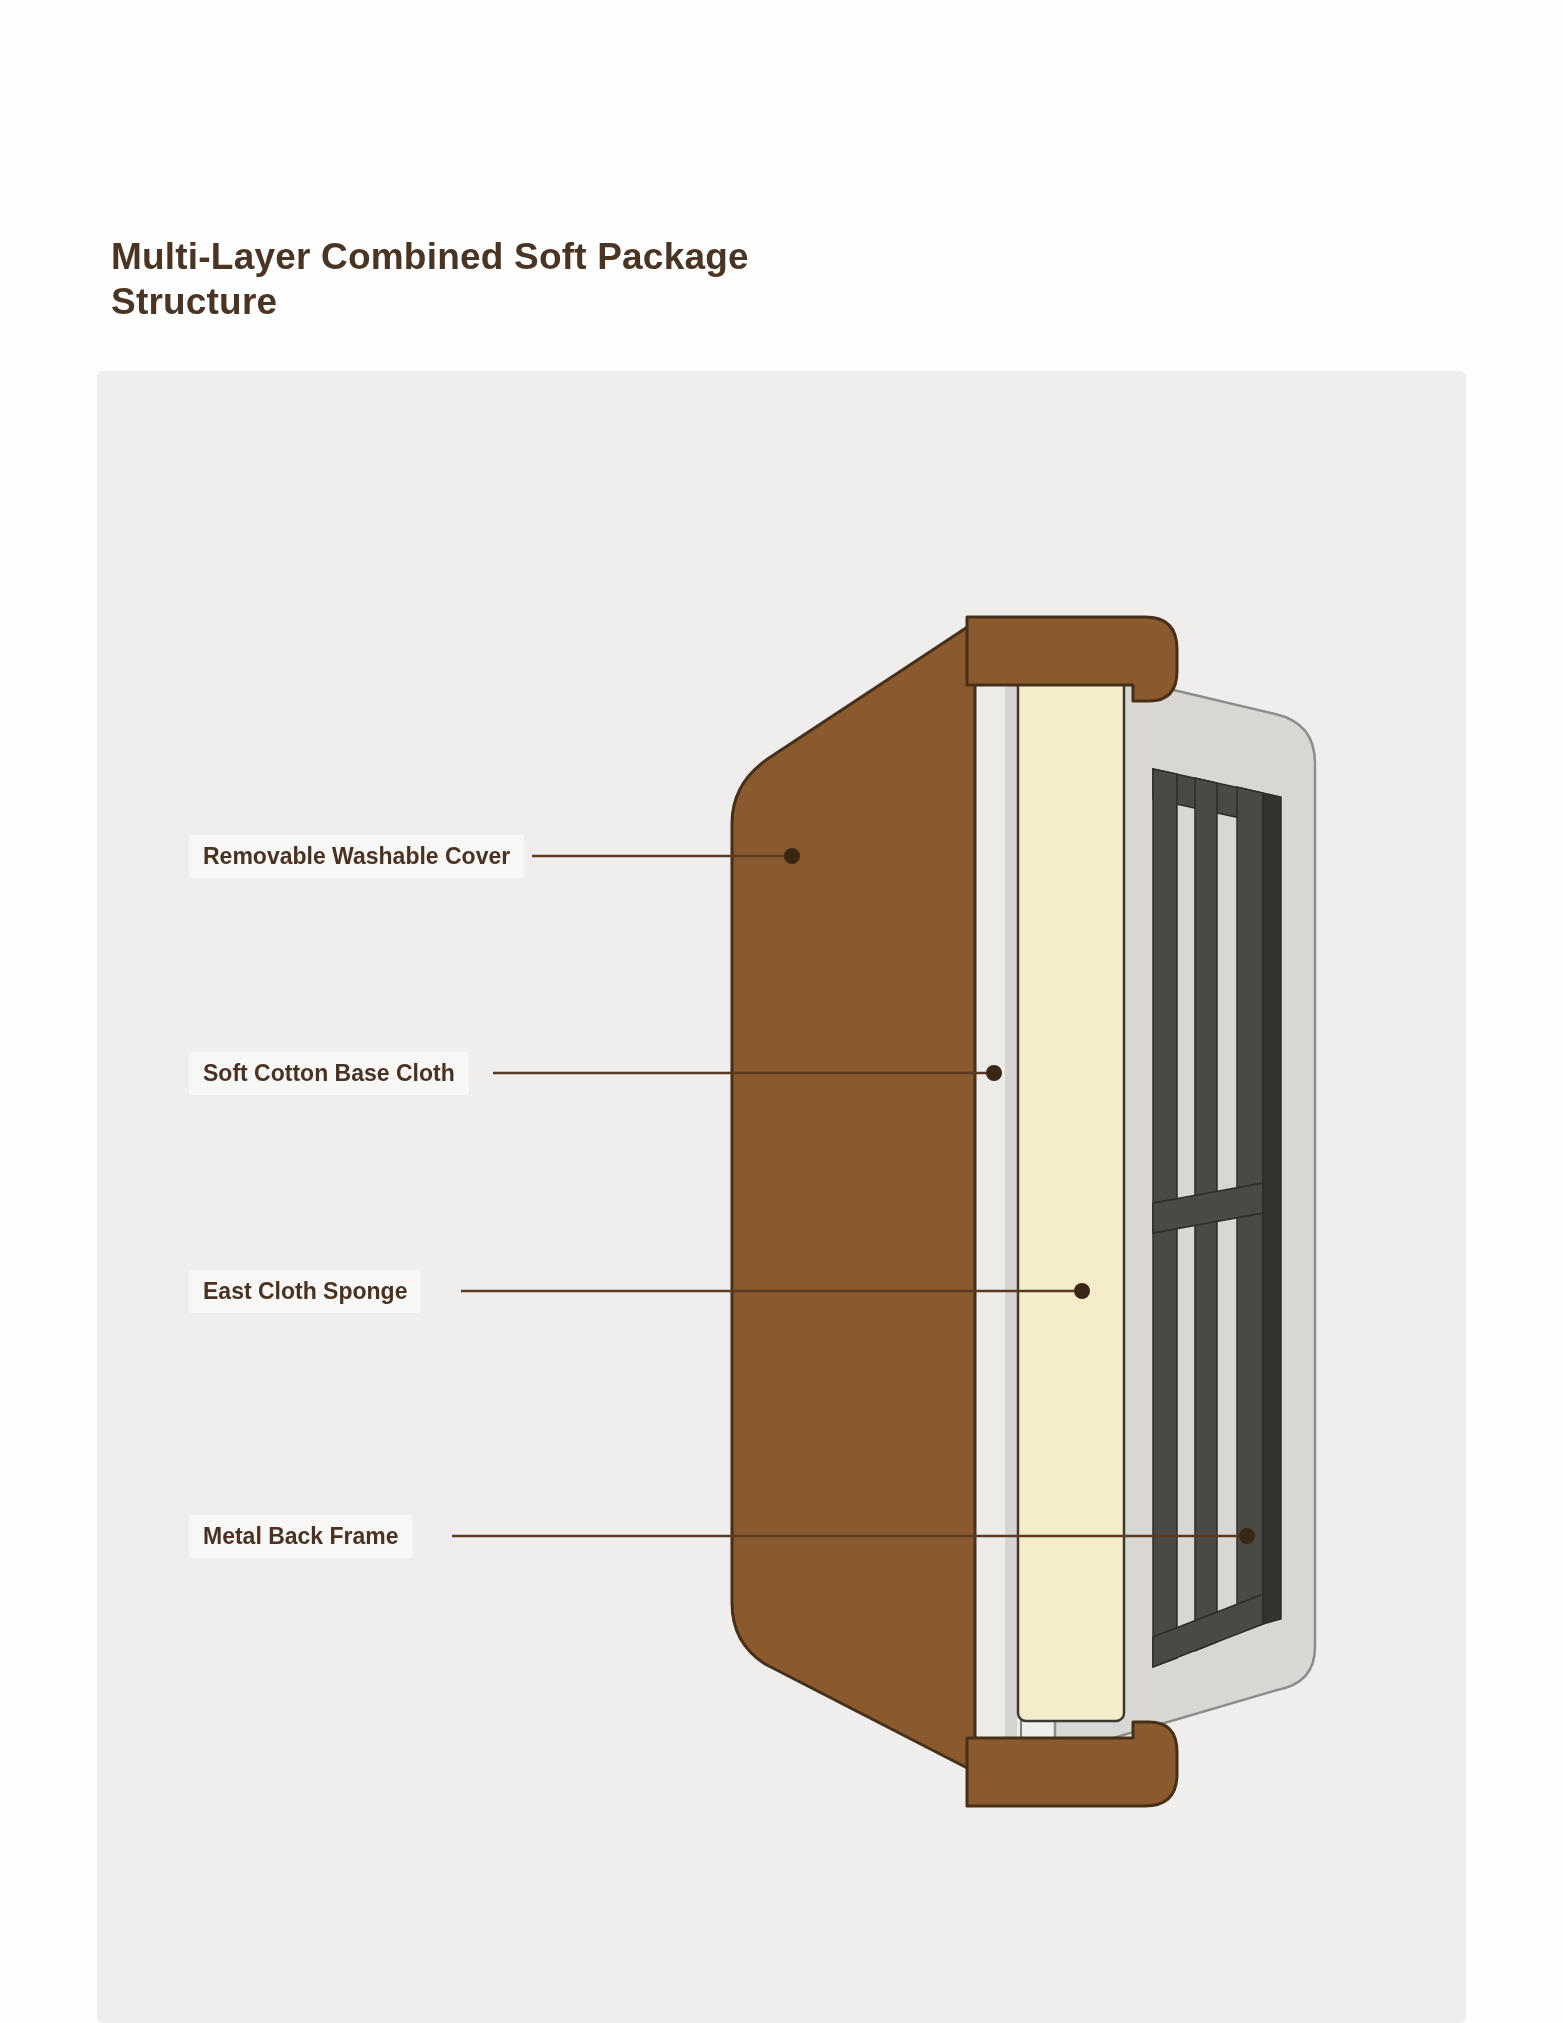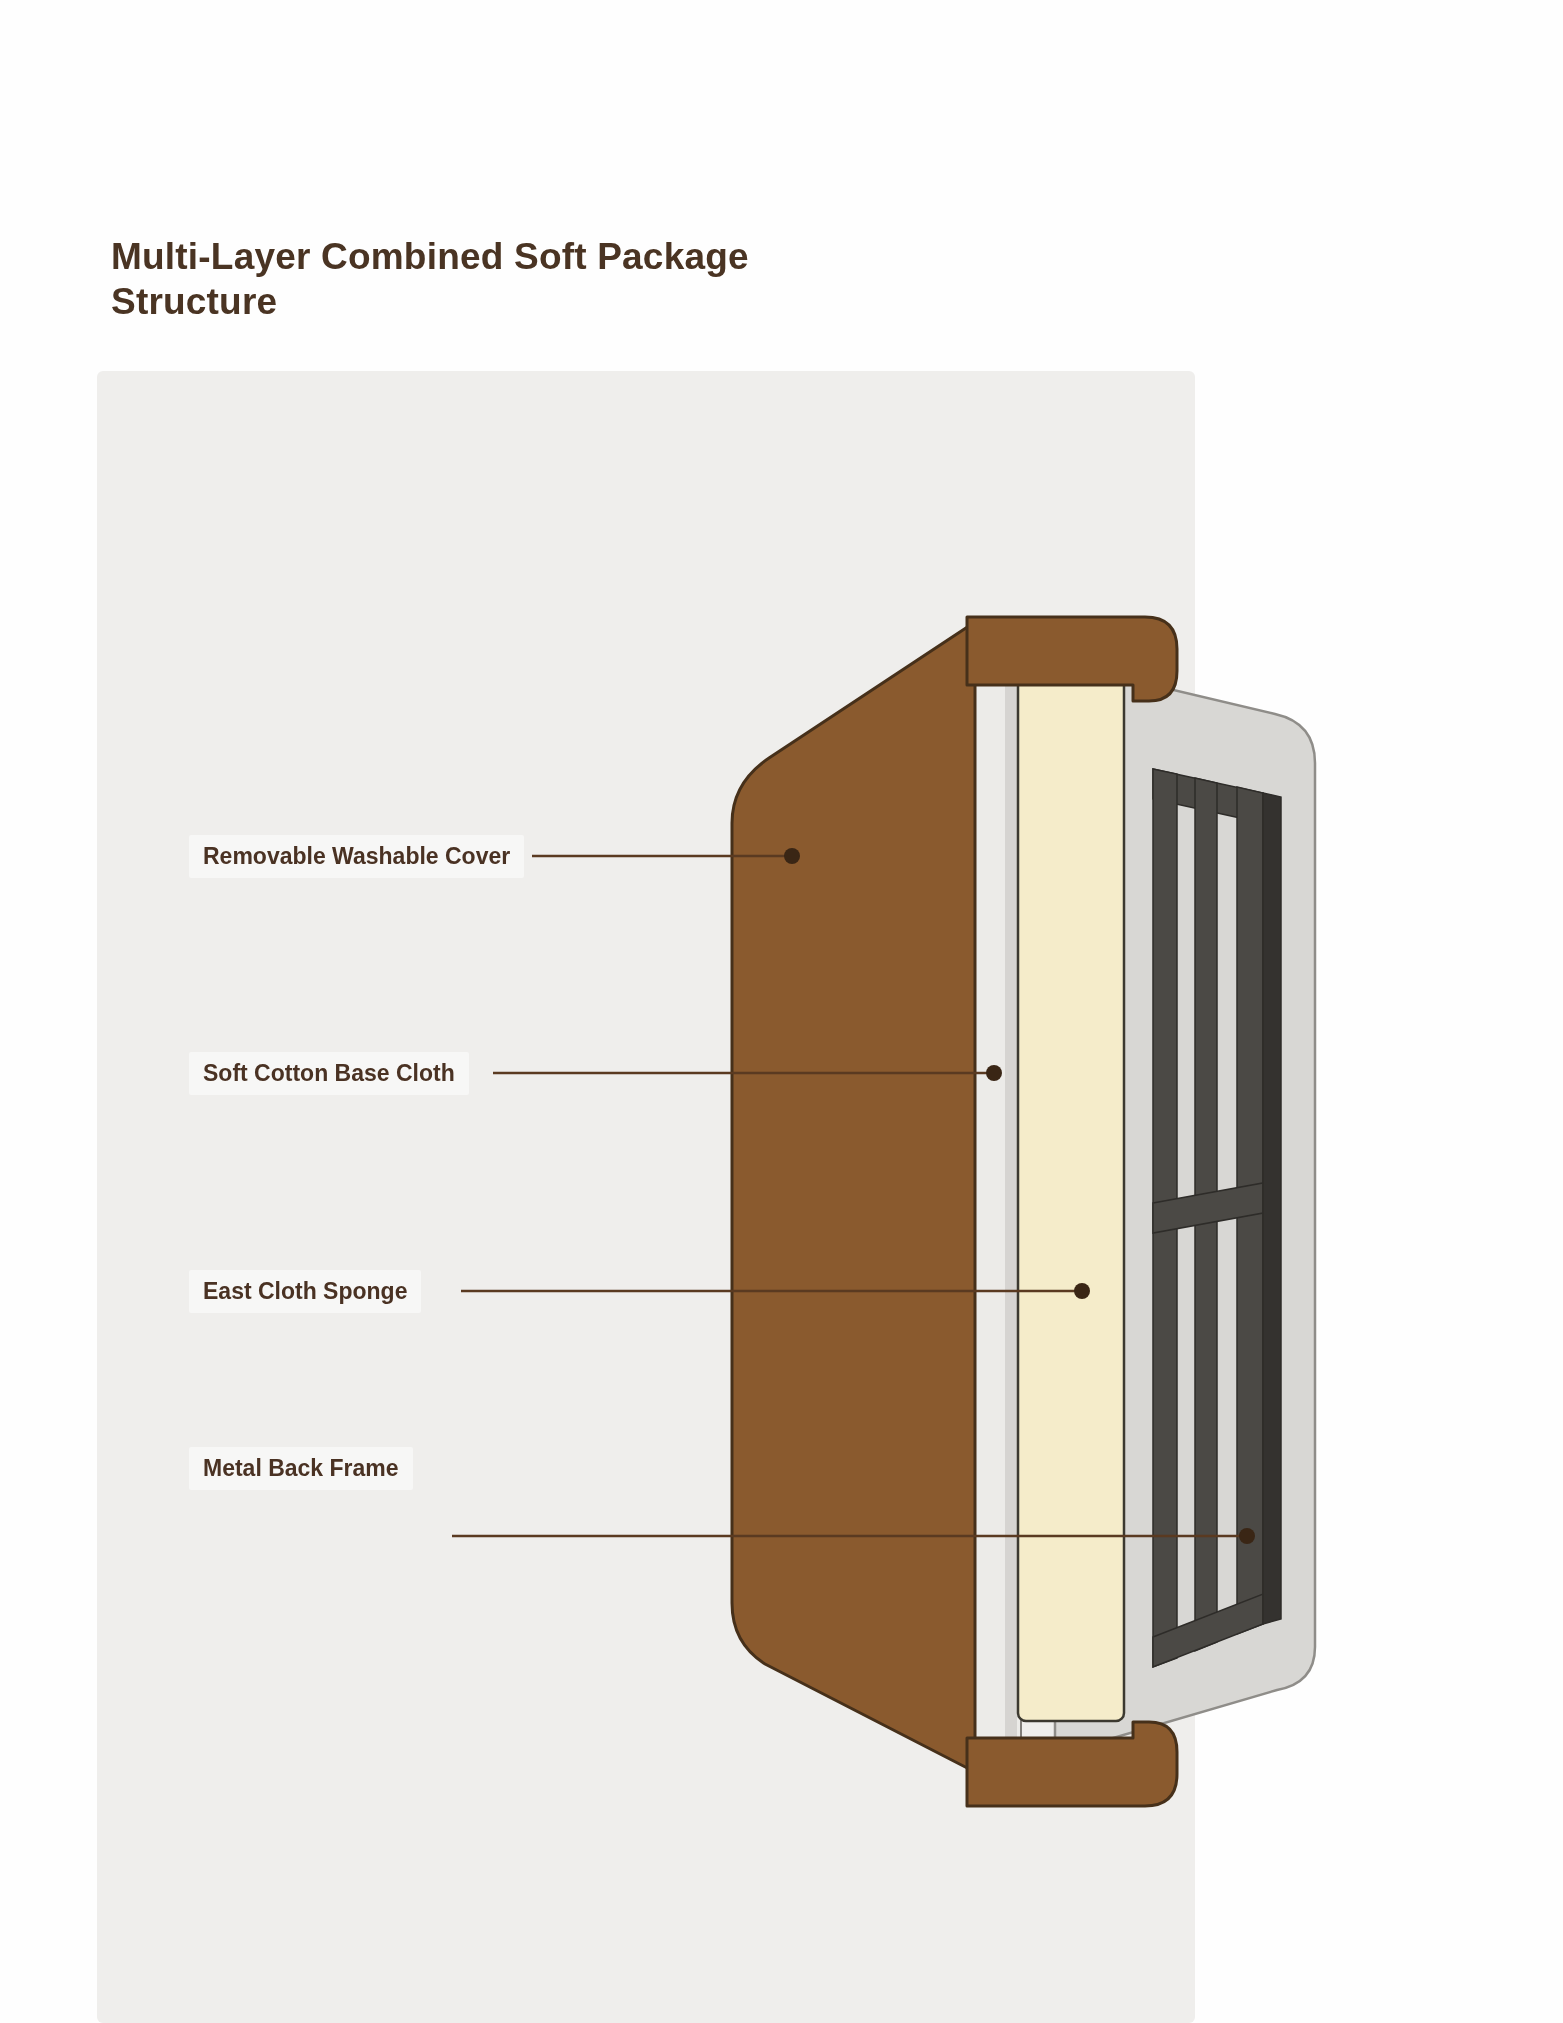--- a/index.html
+++ b/index.html
@@ -17,21 +17,21 @@
     margin: 8px;
     font-size: 37px;
     font-weight: bold;
     line-height: 1.22;
     color: #4a3423;
     letter-spacing: 0.2px;
   }
   .diagram-panel {
     position: absolute;
     left: 97px; top: 371px;
-    width: 1098px; height: 1652px;
+    width: 1369px; height: 1652px;
     background: #efeeec;
     border-radius: 6px;
   }
   .illustration {
     position: absolute;
     left: 0; top: 0;
     width: 1369px; height: 1652px;
     display: block;
   }
   .part-label {
@@ -41,21 +41,21 @@
     font-size: 23px;
     font-weight: bold;
     color: #4a3223;
     background: rgba(255,255,255,0.5);
     white-space: nowrap;
     border-radius: 2px;
   }
   .label-cover  { top: 464px; }
   .label-cloth  { top: 681px; }
   .label-sponge { top: 899px; }
-  .label-frame  { top: 1076px; }
+  .label-frame  { top: 1144px; }
 </style>
 </head>
 <body>
 
 <h1 class="page-title">Multi-Layer Combined Soft Package Structure</h1>
 
 <div class="diagram-panel">
 
   <svg class="illustration" viewBox="0 0 1369 1652" xmlns="http://www.w3.org/2000/svg">
 

